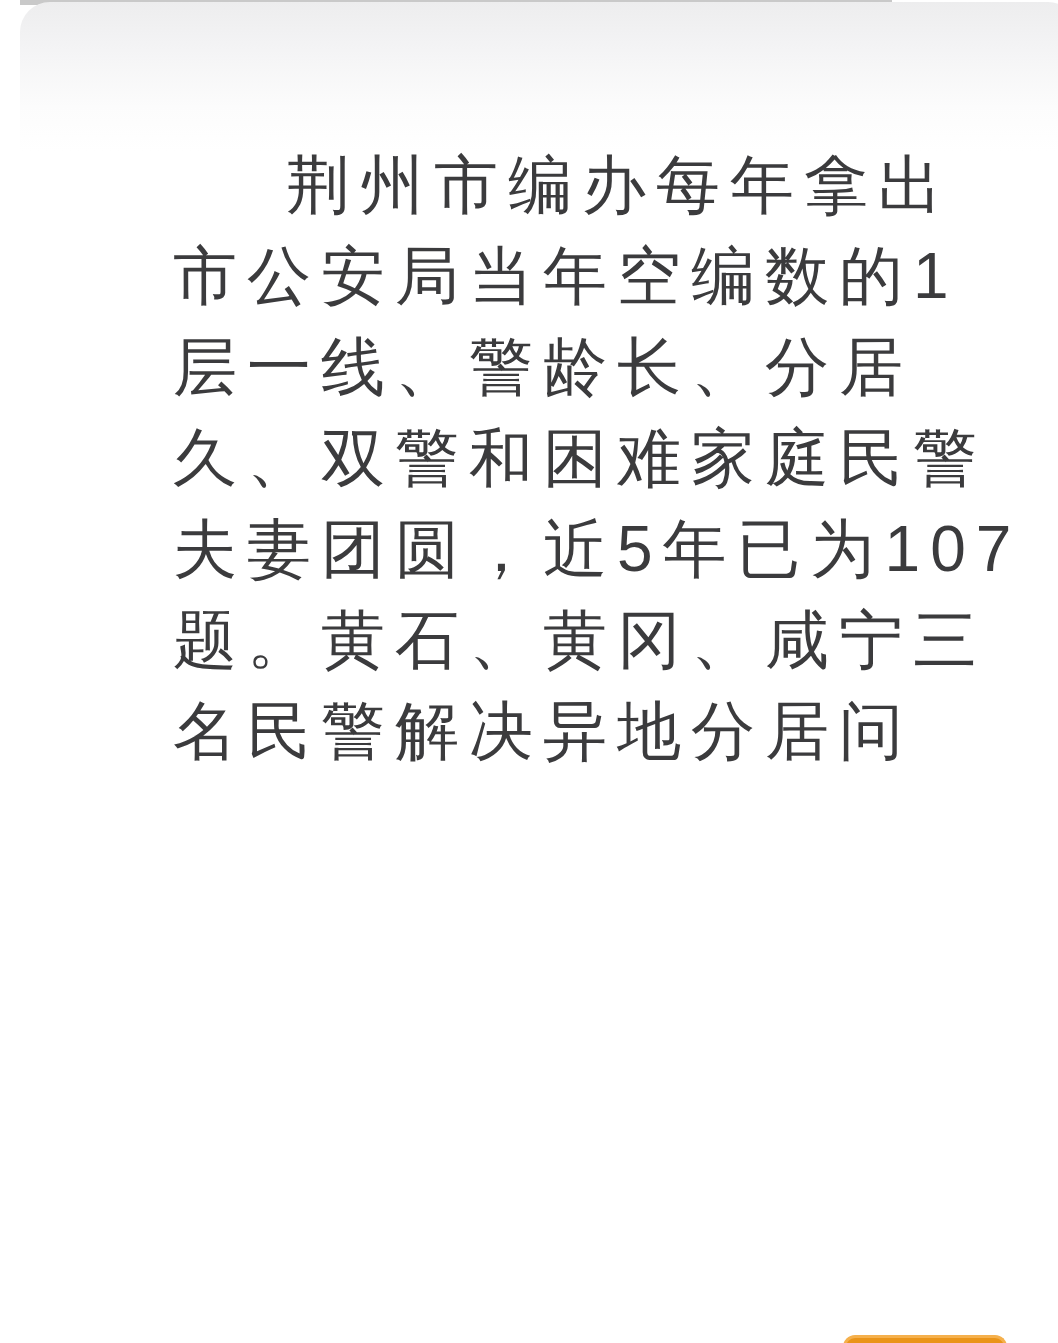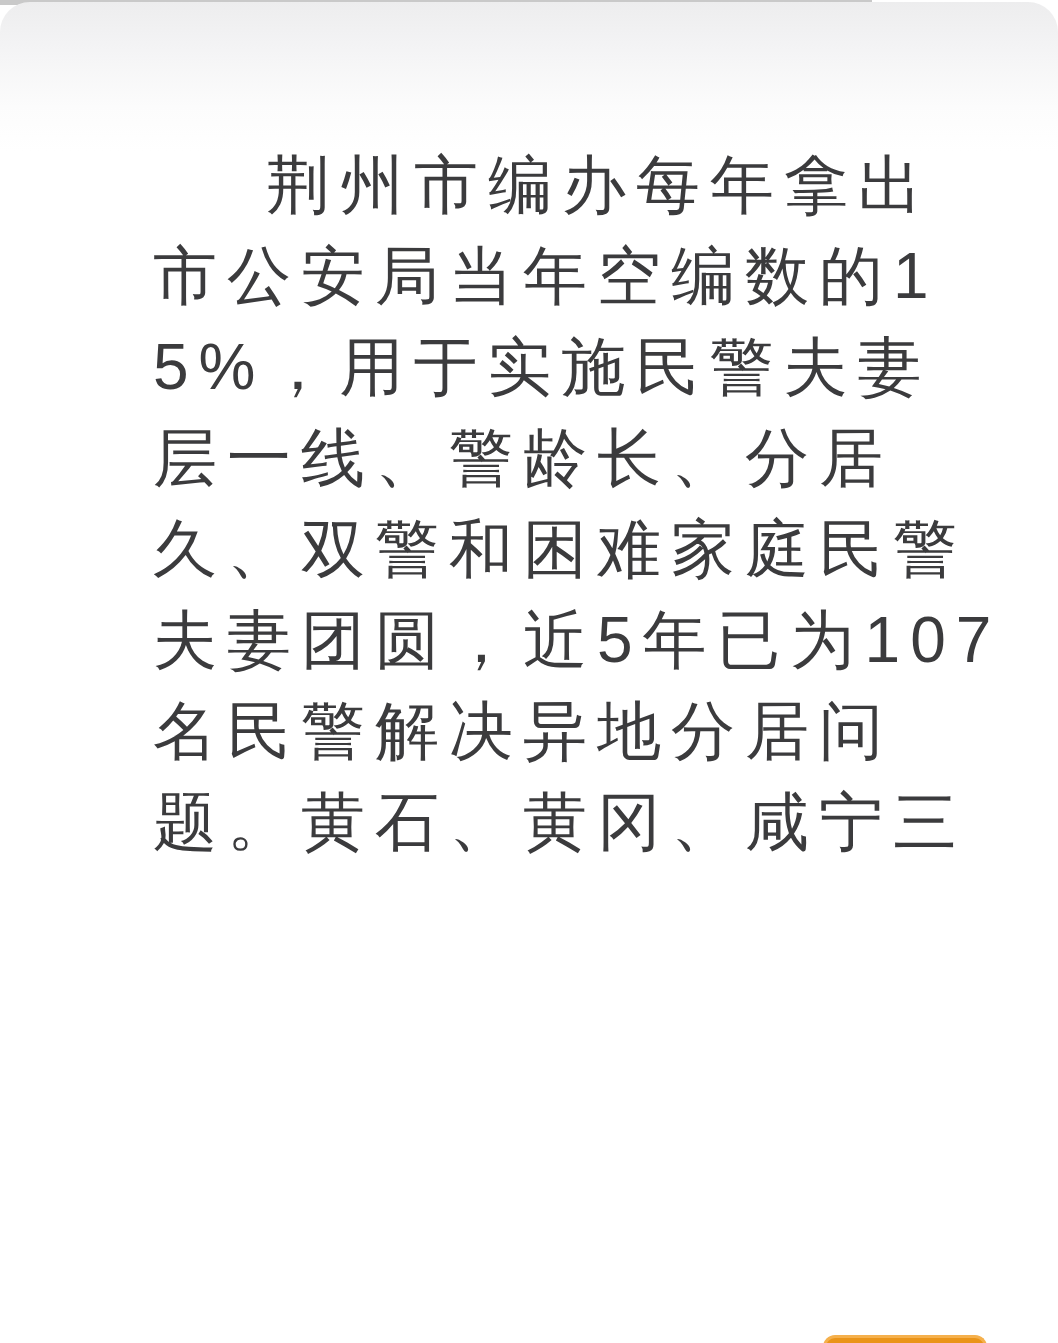--- a/index.html
+++ b/index.html
@@ -9,20 +9,21 @@
     height: 1343px;
     overflow: hidden;
     background: #ffffff;
     font-family: "Liberation Sans", "DejaVu Sans", sans-serif;
   }
   .page {
     position: relative;
     width: 872px;
     height: 1343px;
     background: #ffffff;
+    margin-left: 20px;
   }
   
   .top-edge {
     position: absolute;
     top: 0;
     left: 0;
     width: 100%;
     height: 5px;
     background: #c9c9c9;
   }
@@ -71,22 +72,21 @@
 </style>
 </head>
 <body>
 
 <div class="page">
   <div class="top-edge"></div>
   <div class="content-card">
     <div class="article" id="article">
         <div class="line first">荆州市编办每年拿出</div>
         <div class="line">市公安局当年空编数的1</div>
-        <div class="line">5%，用于实施民警夫妻</div>
         <div class="line">层一线、警龄长、分居</div>
         <div class="line">久、双警和困难家庭民警</div>
         <div class="line">夫妻团圆，近5年已为107</div>
+        <div class="line">题。黄石、黄冈、咸宁三</div>
         <div class="line">名民警解决异地分居问</div>
-        <div class="line">题。黄石、黄冈、咸宁三</div>
       </div>
   </div>
   <div class="orange-button"></div>
 </div>
 
 </body></html>

